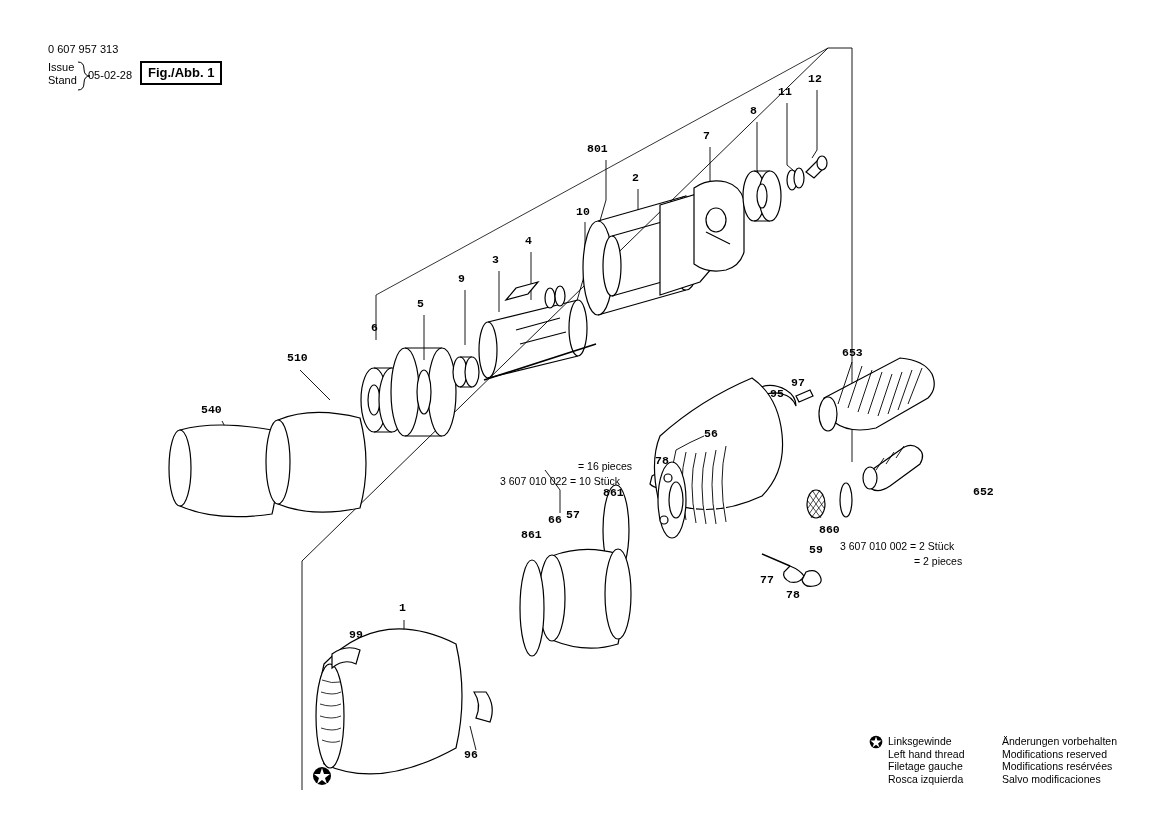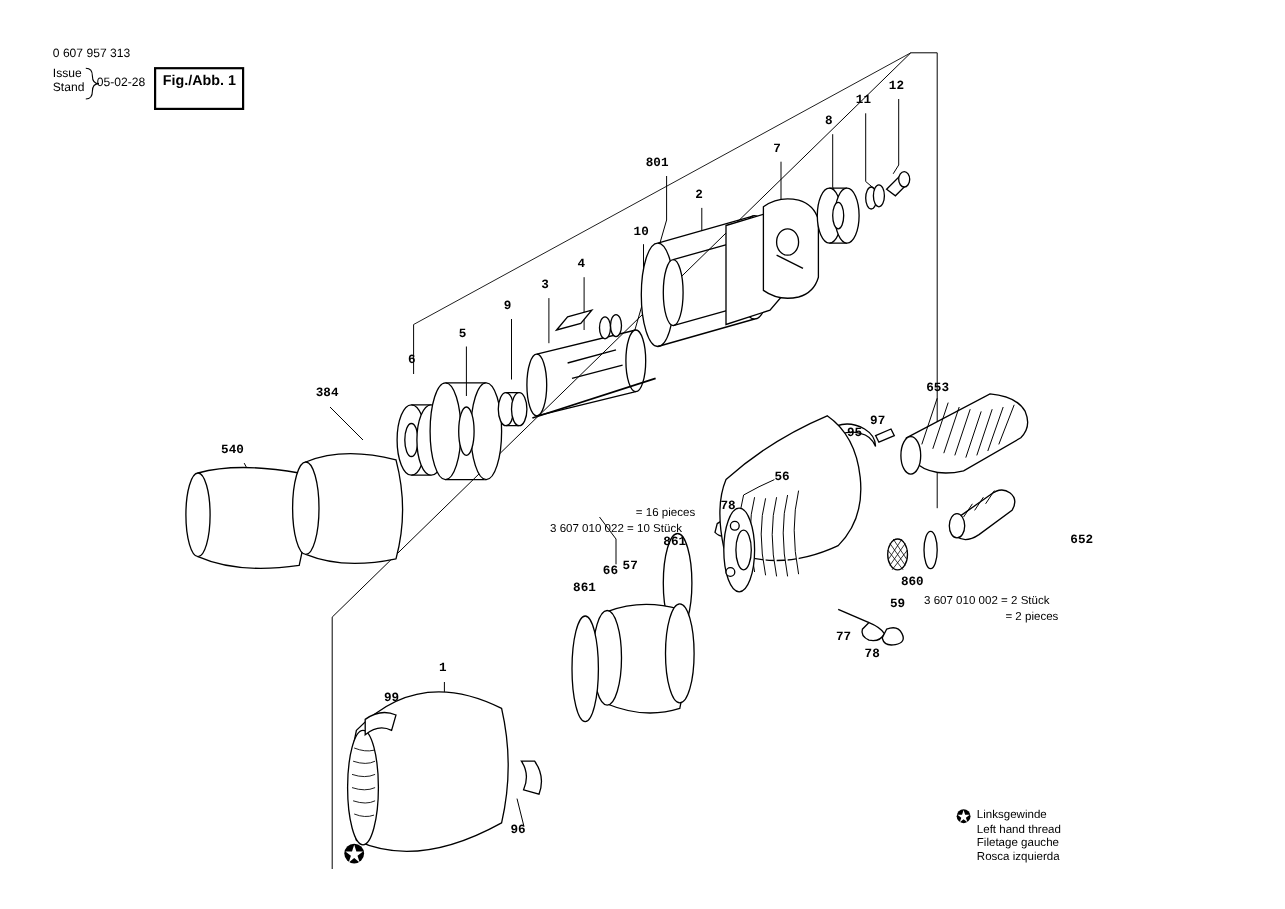--- a/index.html
+++ b/index.html
@@ -2,21 +2,21 @@
 <html><head>
 <meta charset="utf-8">
 <style>
   html,body{margin:0;padding:0;background:#ffffff;}
   body{width:1168px;height:826px;position:relative;font-family:"Liberation Sans",sans-serif;color:#000;}
   #sheet{position:absolute;left:0;top:0;width:1168px;height:826px;overflow:hidden;}
   .t{position:absolute;white-space:nowrap;line-height:1;}
   .num{font-size:11.5px;font-weight:bold;font-family:Liberation Mono, monospace;}
   .hdr{font-size:11px;text-align:center;}
   .small{font-size:10.5px;}
-  .fig{position:absolute;border:2px solid #000;padding:2px 6px 18px 6px;font-size:13px;font-weight:bold;background:#fff;}
+  .fig{position:absolute;border:2px solid #000;padding:2px 6px 3px 6px;font-size:13px;font-weight:bold;background:#fff;}
   svg{position:absolute;left:0;top:0;}
   .legend{position:absolute;font-size:10.5px;line-height:12.6px;}
   .star{position:absolute;}
 </style>
 </head>
 <body>
 
 <div id="sheet">
 
   <div class="t hdr" style="left:48px;top:44px;">0 607 957 313</div>
@@ -199,21 +199,21 @@
   <div class="t num" style="left:750px;top:105px;">8</div>
   <div class="t num" style="left:703px;top:130px;">7</div>
   <div class="t num" style="left:587px;top:143px;">801</div>
   <div class="t num" style="left:632px;top:172px;">2</div>
   <div class="t num" style="left:576px;top:206px;">10</div>
   <div class="t num" style="left:525px;top:235px;">4</div>
   <div class="t num" style="left:492px;top:254px;">3</div>
   <div class="t num" style="left:458px;top:273px;">9</div>
   <div class="t num" style="left:417px;top:298px;">5</div>
   <div class="t num" style="left:371px;top:322px;">6</div>
-  <div class="t num" style="left:287px;top:352px;">384</div>
+  <div class="t num" style="left:287px;top:352px;">510</div>
   <div class="t num" style="left:201px;top:404px;">540</div>
   <div class="t num" style="left:548px;top:514px;">66</div>
   <div class="t num" style="left:842px;top:347px;">653</div>
   <div class="t num" style="left:791px;top:377px;">97</div>
   <div class="t num" style="left:770px;top:388px;">95</div>
   <div class="t num" style="left:704px;top:428px;">56</div>
   <div class="t num" style="left:940px;top:486px;padding-left:33px;">652</div>
   <div class="t num" style="left:655px;top:455px;">78</div>
   <div class="t num" style="left:603px;top:487px;">861</div>
   <div class="t num" style="left:819px;top:524px;">860</div>
@@ -239,14 +239,20 @@
   <svg class="star" style="left:869px;top:735px;width:14px;height:14px;" viewBox="0 0 20 20">
     <circle cx="10" cy="10" r="9" fill="#000"></circle>
     <path d="M10 2 L12 8 L18 8 L13 12 L15 18 L10 14 L5 18 L7 12 L2 8 L8 8 Z" fill="#fff"></path>
   </svg>
   <div class="legend" style="left:888px;top:735px;">
     <div>Linksgewinde</div>
     <div>Left hand thread</div>
     <div>Filetage gauche</div>
     <div>Rosca izquierda</div>
   </div>
+  <div class="legend" style="left:1002px;top:735px;">
+    <div>Änderungen vorbehalten</div>
+    <div>Modifications reserved</div>
+    <div>Modifications resérvées</div>
+    <div>Salvo modificaciones</div>
+  </div>
 
 </div>
 
 </body></html>

